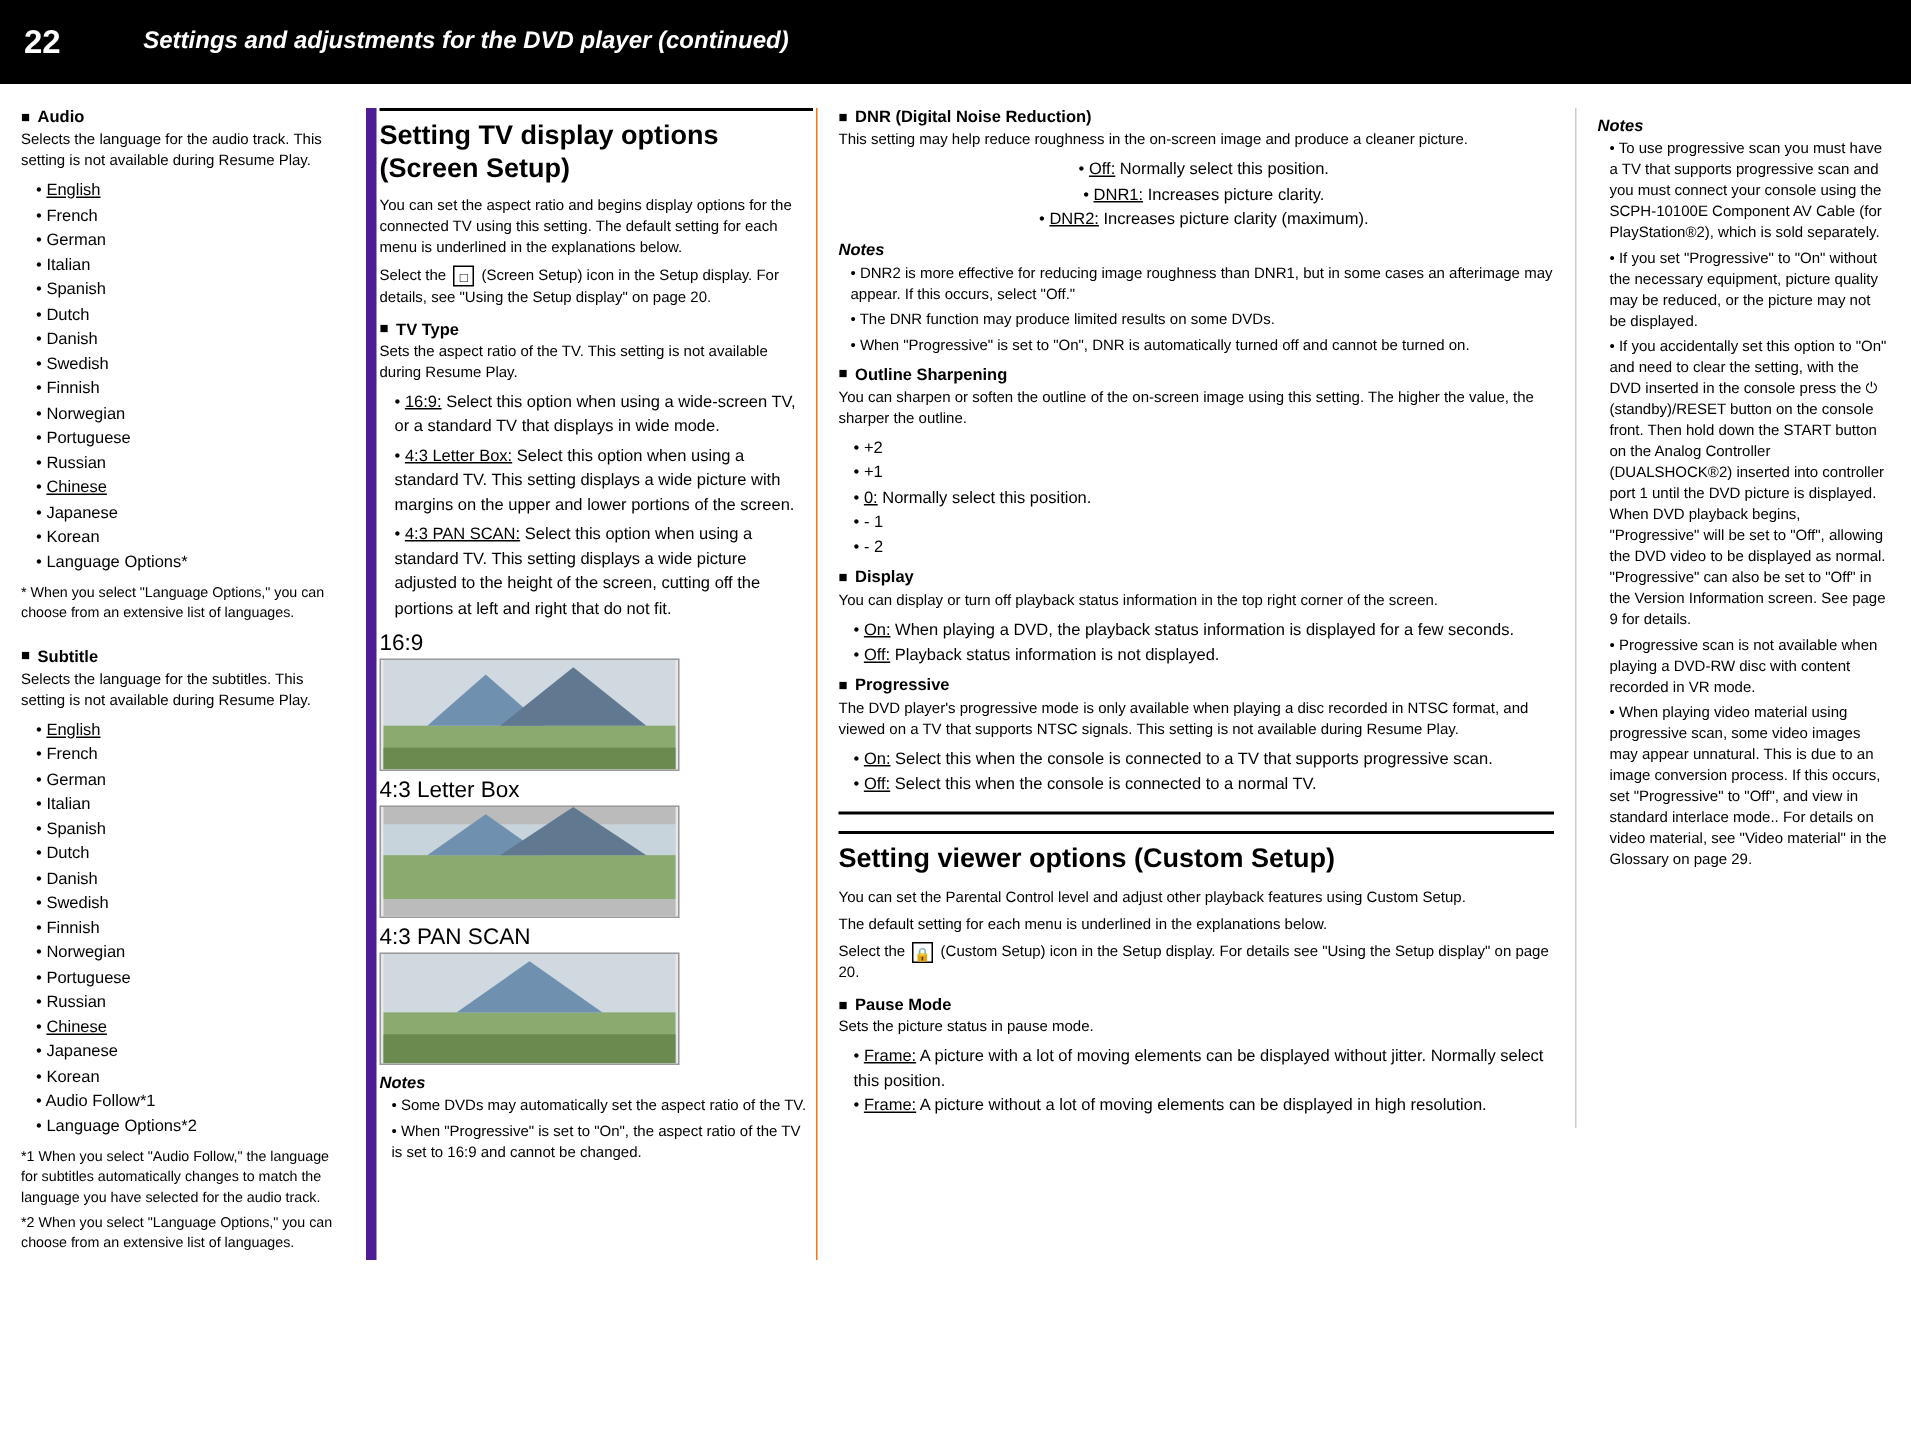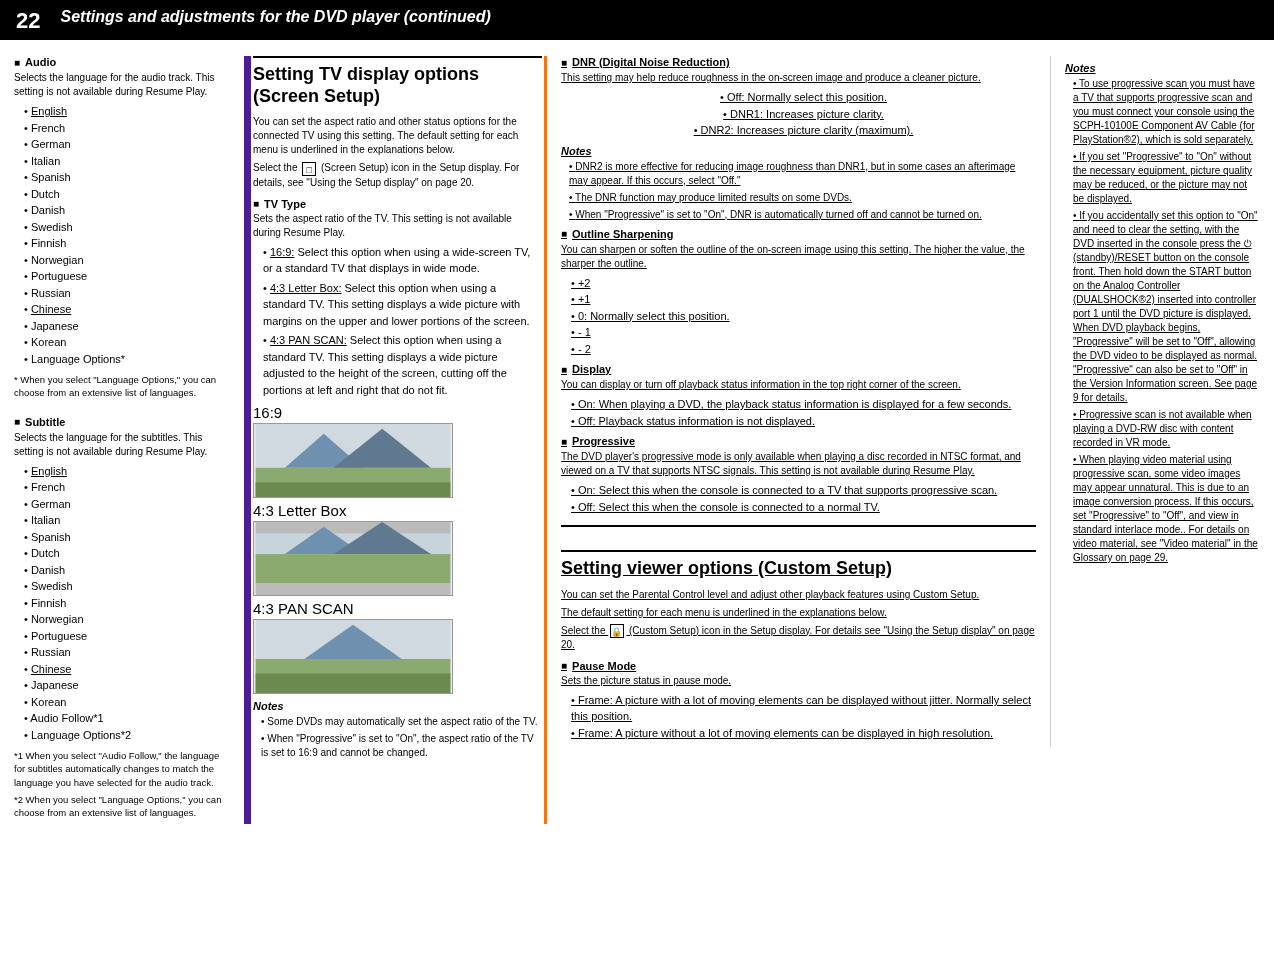--- a/index.html
+++ b/index.html
@@ -10,22 +10,24 @@
       color: #000;
       width: 1274px;
       min-height: 954px;
     }
 
     
     .page-header {
       background: #000;
       color: #fff;
       display: flex;
+      align-items: center;
       padding: 8px 16px;
-      height: 40px;
+      height: 56px;
+      gap: 35px;
     }
     .page-number {
       font-size: 22px;
       font-weight: bold;
       margin-right: 20px;
     }
     .page-title {
       font-size: 16px;
       font-style: italic;
       font-weight: bold;
@@ -46,22 +48,21 @@
     }
     .col-center {
       width: 300px;
       min-width: 300px;
       padding: 0 2px;
       border-left: 7px solid #4c1d95;
     }
     .col-right {
       flex: 1;
       padding-left: 14px;
-      border-left: 3px solid #f97316;
-      text-decoration: underline;
+      border-left: 1px solid #f97316;
     }
     .col-right-inner {
       display: flex;
       gap: 0;
     }
     .col-right-main {
       flex: 1;
       padding-right: 14px;
     }
     .col-right-notes {
@@ -170,21 +171,21 @@
       height: 100%;
     }
 
     .underline { text-decoration: underline; }
 
     .small-text { font-size: 10px; line-height: 1.4; }
     .tiny-text { font-size: 9.5px; line-height: 1.4; }
 
     .custom-setup-section {
       border-top: 2px solid #000;
-      padding-top: 23px;
+      padding-top: 11px;
       margin-top: 10px;
     }
 
     .icon-inline {
       display: inline-block;
       width: 14px;
       height: 14px;
       border: 1px solid #000;
       vertical-align: middle;
       margin: 0 2px;
@@ -255,21 +256,21 @@
         <li>Audio Follow*1</li>
         <li>Language Options*2</li>
       </ul>
       <p class="tiny-text">*1 When you select "Audio Follow," the language for subtitles automatically changes to match the language you have selected for the audio track.</p>
       <p class="tiny-text">*2 When you select "Language Options," you can choose from an extensive list of languages.</p>
     </div>
   </div>
 
   <div class="col-center">
     <div class="big-section-title">Setting TV display options (Screen Setup)</div>
-    <p class="small-text">You can set the aspect ratio and other status options for the connected TV using this setting. The default setting for each menu is underlined in the explanations below.</p>
+    <p class="small-text">You can set the aspect ratio and begins display options for the connected TV using this setting. The default setting for each menu is underlined in the explanations below.</p>
     <p class="small-text" style="margin-top:4px;">
       Select the <span class="icon-inline">□</span> (Screen Setup) icon in the Setup display. For details, see "Using the Setup display" on page 20.
     </p>
 
     <div>
       <div class="subsection-heading">TV Type</div>
       <p class="small-text">Sets the aspect ratio of the TV. This setting is not available during Resume Play.</p>
       <ul style="margin-top:4px;">
         <li><span class="underline">16:9:</span> Select this option when using a wide-screen TV, or a standard TV that displays in wide mode.</li>
         <li style="margin-top:3px;"><span class="underline">4:3 Letter Box:</span> Select this option when using a standard TV. This setting displays a wide picture with margins on the upper and lower portions of the screen.</li>

